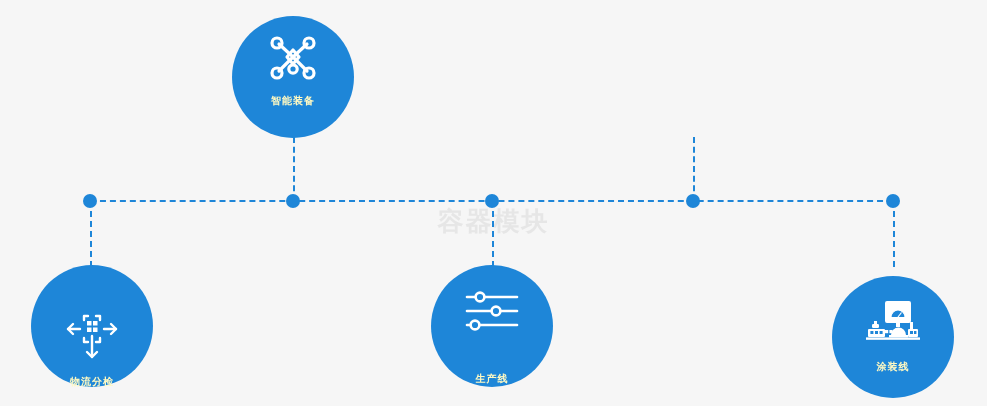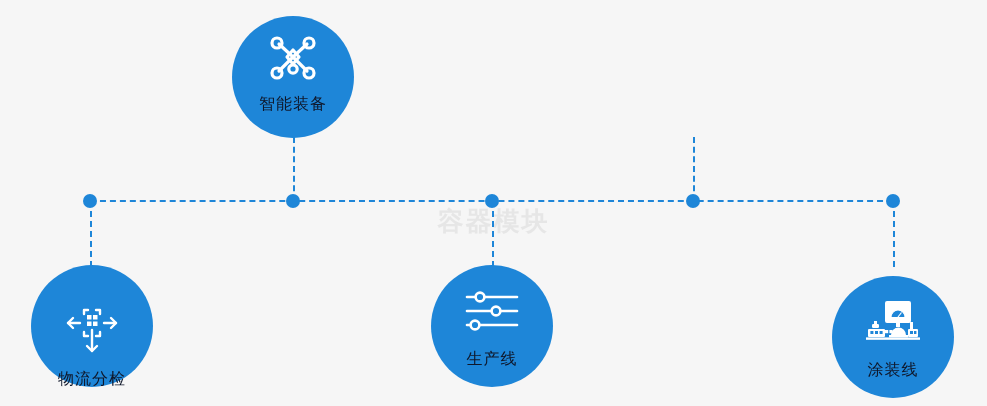--- a/index.html
+++ b/index.html
@@ -79,26 +79,26 @@
   .node-circle .icon-wrap {
     margin-top: 17px;
     width: 56px;
     height: 50px;
     display: flex;
     align-items: center;
     justify-content: center;
   }
   .node-circle .node-label {
     margin-top: 13px;
-    color: #0f172a;
-    font-size: 16px;
+    color: #fef9c3;
+    font-size: 10px;
     letter-spacing: 1px;
     white-space: nowrap;
     line-height: 1;
-    font-weight: 400;
+    font-weight: 700;
   }
   
   .node-circle.bottom .icon-wrap {
     margin-top: 21px;
   }
   .node-circle.bottom .node-label {
     margin-top: 15px;
   }
 
   svg { display: block; overflow: visible; }
@@ -167,21 +167,21 @@
           <polyline points="45,10 50,15 45,20"></polyline>
 
           <line x1="26" y1="22" x2="26" y2="43"></line>
           <polyline points="21,38 26,43 31,38"></polyline>
         </g>
       </svg>
     </div>
     <div class="node-label">物流分检</div>
   </div>
 
-  <div class="node-circle bottom" style="left:431px; top:265px;">
+  <div class="node-circle bottom" style="left:431px; top:265px;gap:23px;">
     <div class="icon-wrap">
       <svg width="52" height="42" viewBox="0 0 52 42">
         <g fill="none" stroke="#ffffff" stroke-width="2.6" stroke-linecap="round">
           <line x1="1" y1="7" x2="51" y2="7"></line>
           <line x1="1" y1="21" x2="51" y2="21"></line>
           <line x1="1" y1="35" x2="51" y2="35"></line>
           <circle cx="14" cy="7" r="4.4" fill="#1e86d8"></circle>
           <circle cx="30" cy="21" r="4.4" fill="#1e86d8"></circle>
           <circle cx="9" cy="35" r="4.4" fill="#1e86d8"></circle>
         </g>

